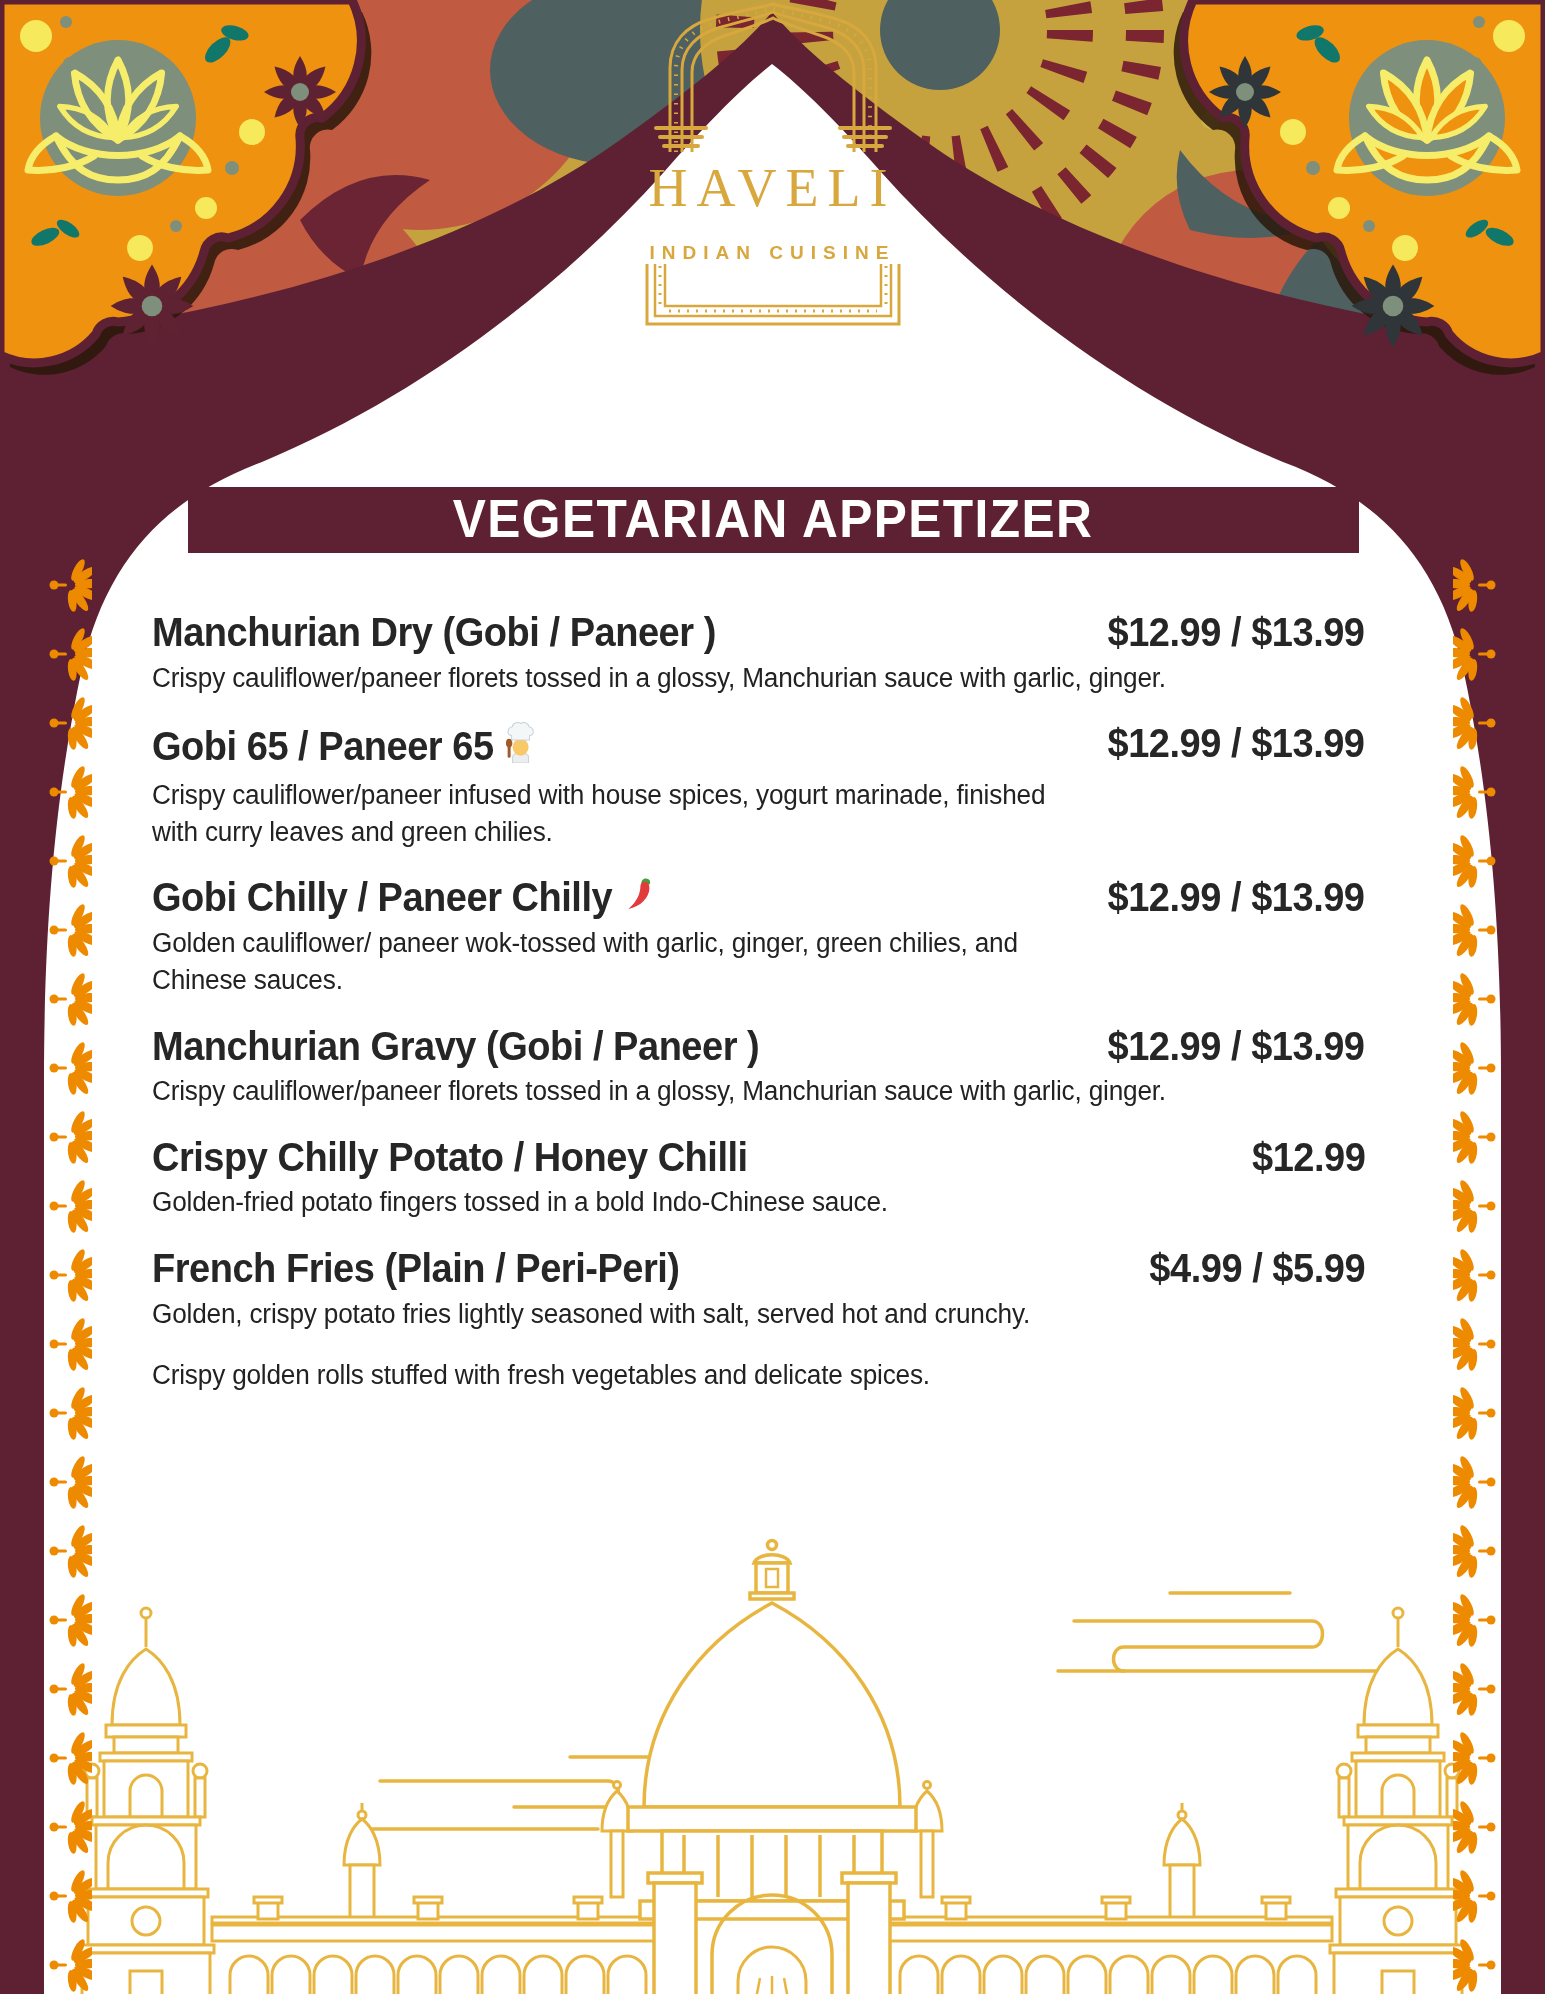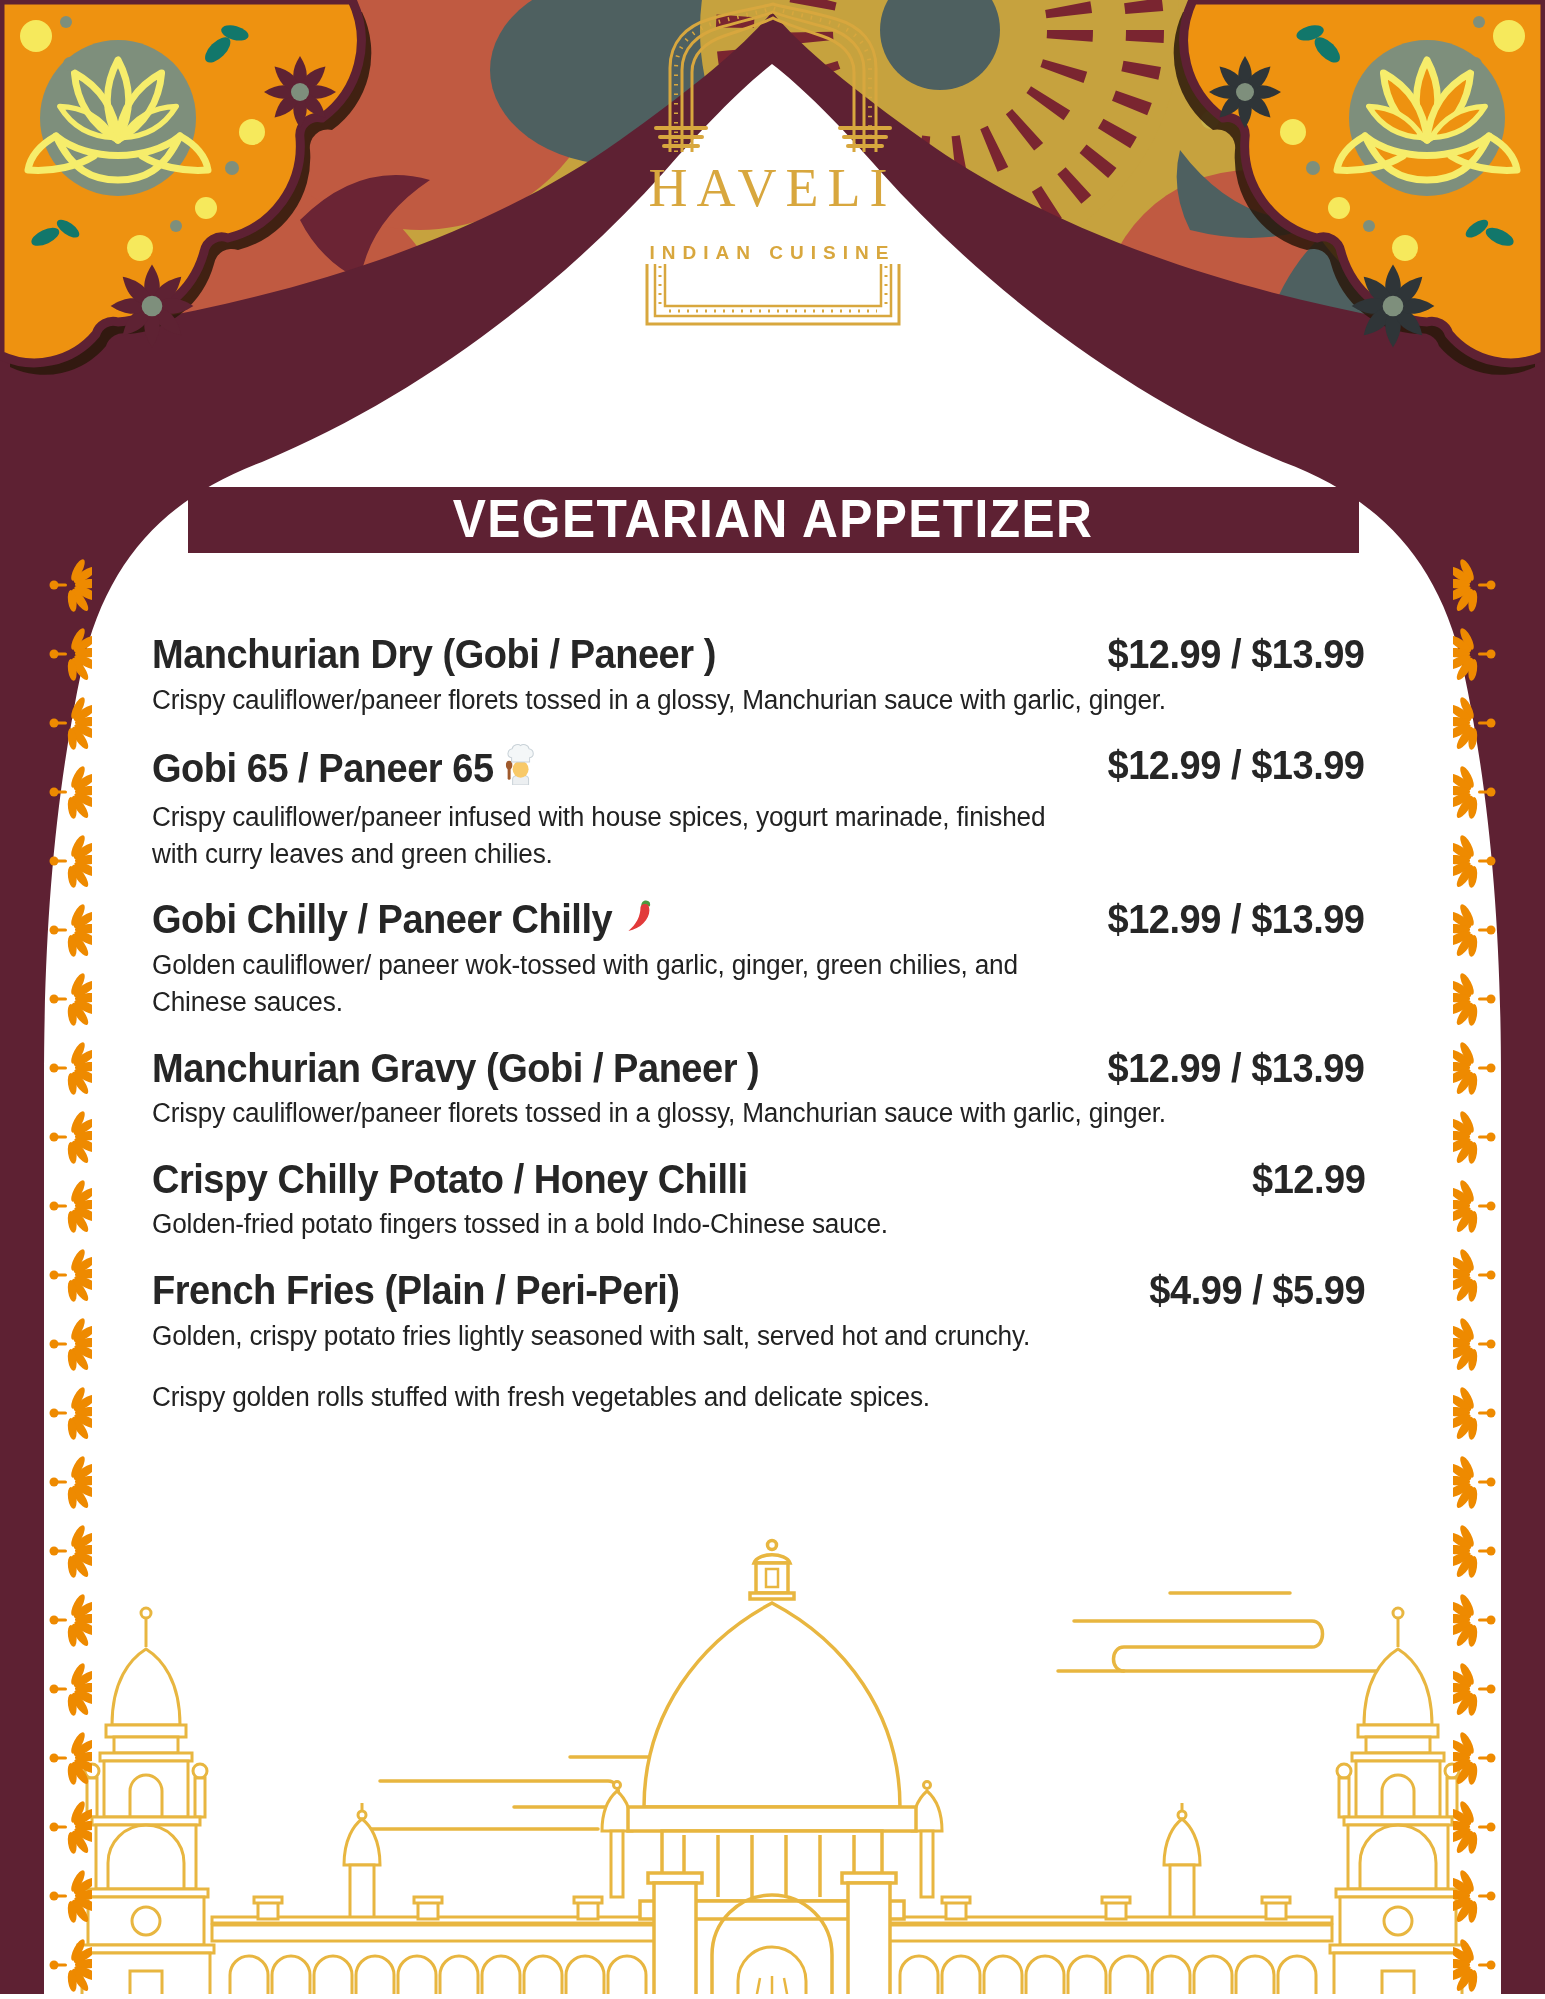--- a/index.html
+++ b/index.html
@@ -26,21 +26,21 @@
   .brand-tagline{font-size:19px;font-weight:bold;letter-spacing:7px;color:#D8A73E;margin-top:23px;}
   .logo-bracket{margin-top:8px;}
 
   
   .banner{position:absolute;left:188px;right:186px;top:487px;height:66px;z-index:6;
           background:#5E2133;display:flex;justify-content:center;}
   .banner h1{margin:0;color:#ffffff;font-size:54px;font-weight:bold;letter-spacing:1.5px;
              transform:scaleX(.92);transform-origin:center;white-space:nowrap;}
 
   
-  .menu{position:absolute;left:152px;right:180px;top:632px;z-index:6;color:#262626;}
+  .menu{position:absolute;left:152px;right:180px;top:610px;z-index:6;color:#262626;}
   .menu-item{margin-bottom:24px;}
   .item-row{display:flex;justify-content:space-between;align-items:flex-start;}
   .item-name{font-size:40px;font-weight:bold;letter-spacing:-.5px;line-height:1.12;
              transform:scaleX(.95);transform-origin:left;white-space:nowrap;display:flex;align-items:center;gap:10px;}
   .item-price{font-size:40px;font-weight:bold;letter-spacing:-.5px;line-height:1.12;
               transform:scaleX(.95);transform-origin:right;white-space:nowrap;}
   .item-desc{font-size:27px;line-height:1.38;margin-top:5px;letter-spacing:-.2px;
              transform:scaleX(.97);transform-origin:left;max-width:1240px;color:#222222;}
   .desc-narrow .item-desc{max-width:945px;}
   .mini-icon{display:inline-block;vertical-align:middle;}

